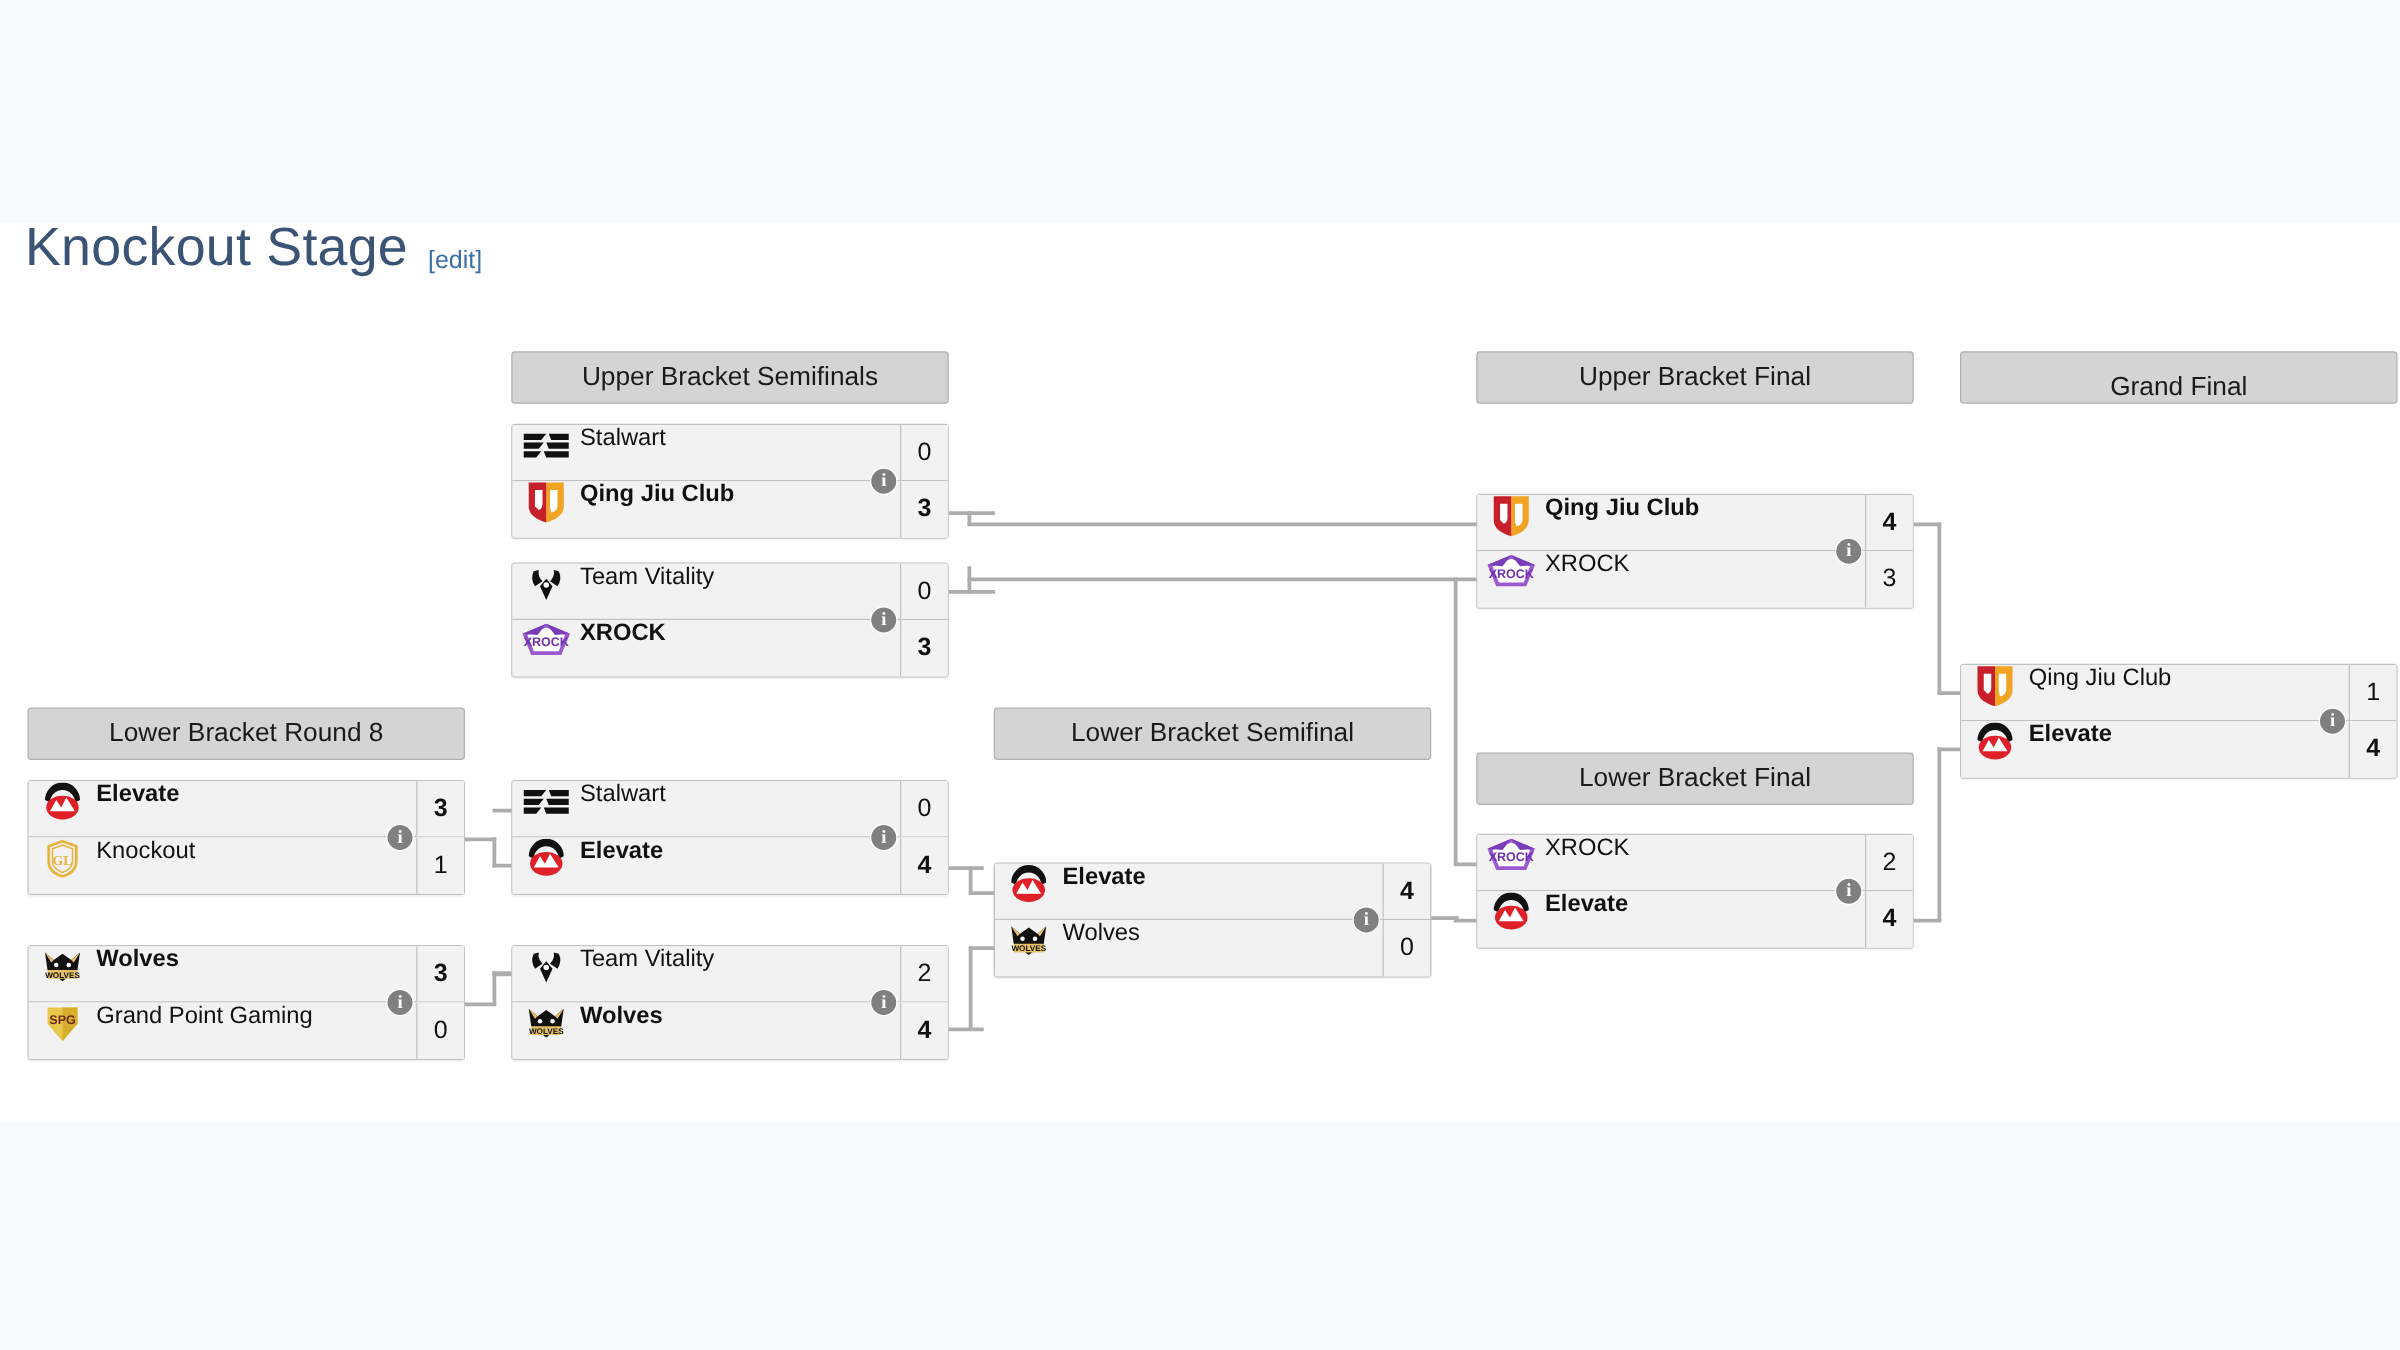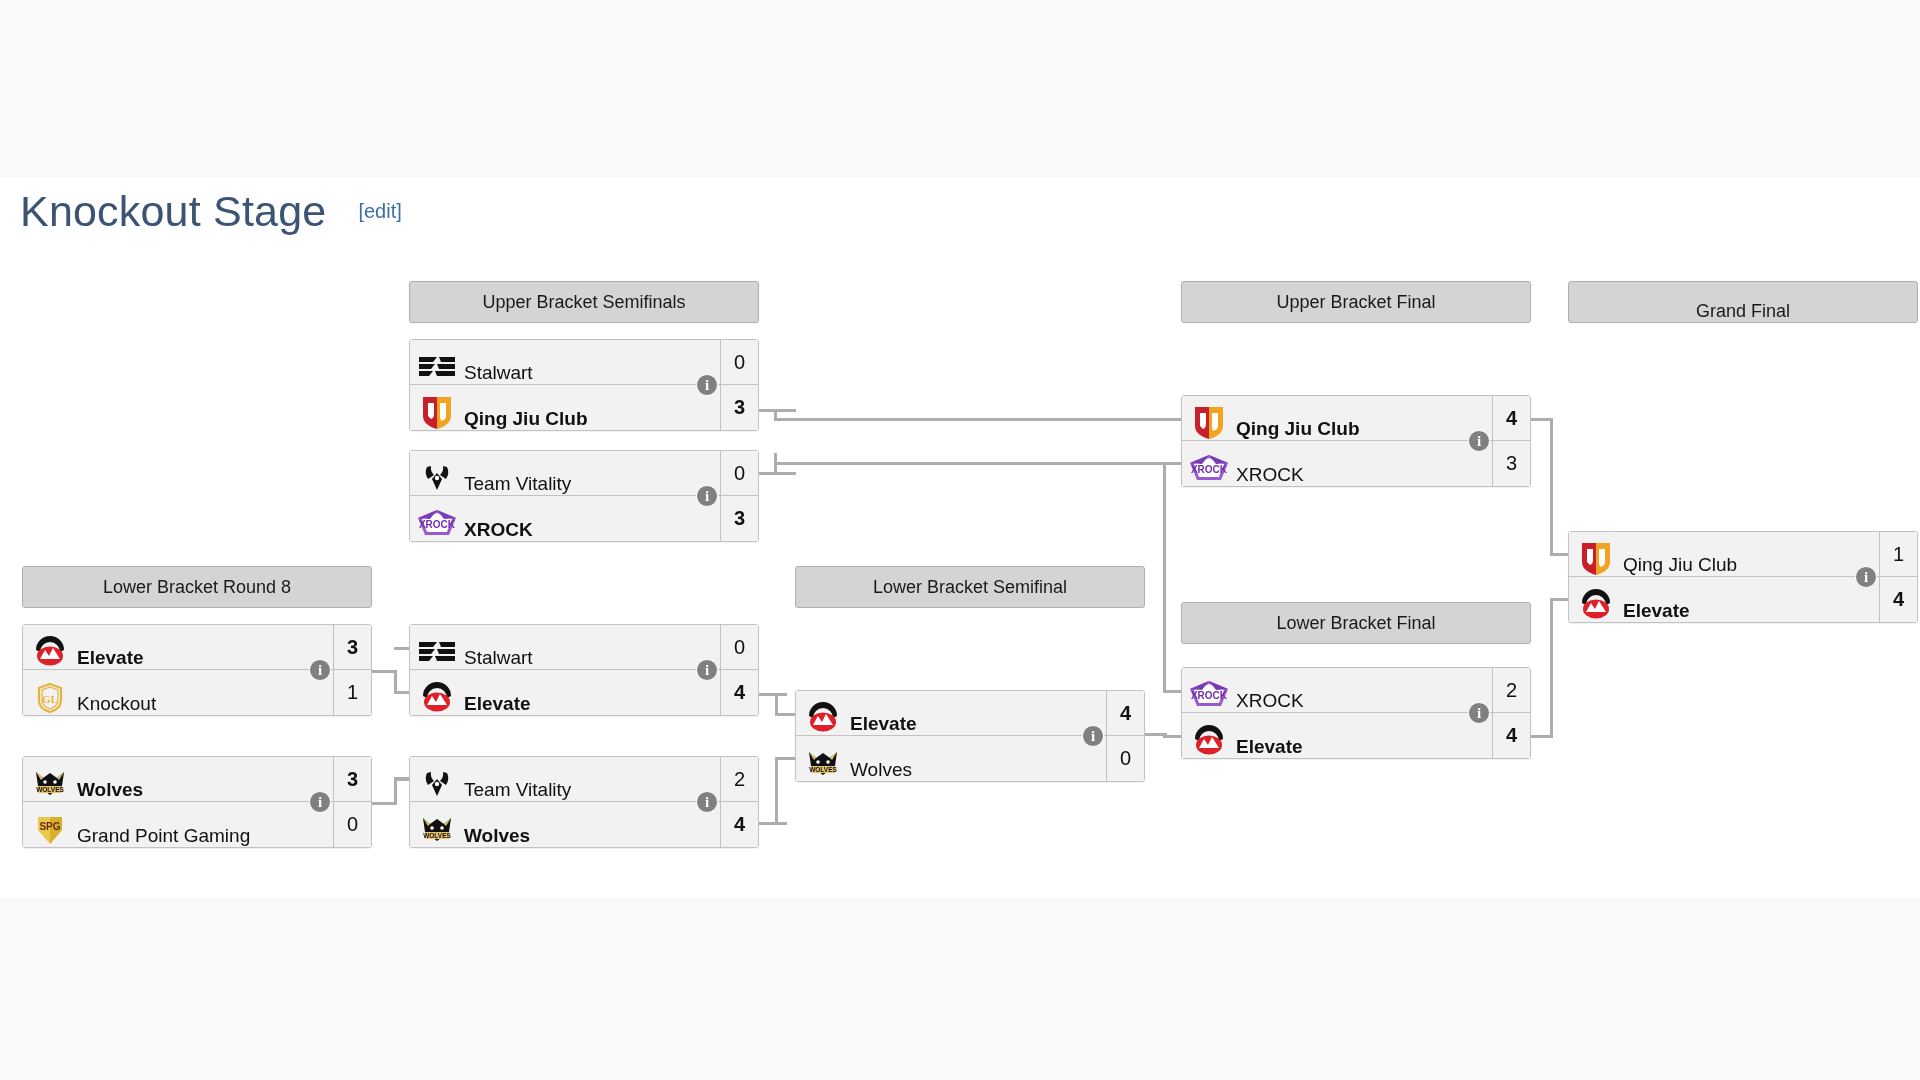--- a/index.html
+++ b/index.html
@@ -19,55 +19,55 @@
   .page-bg-bottom {
     position:absolute; left:0; top:898px; width:1920px; height:182px;
     background:#f8f9fb;
   }
   .canvas {
     position:absolute; left:0; top:0; width:1920px; height:1080px;
   }
 
   
   #title-row {
-    position:absolute; left:20px; top:190px;
-    display:flex; align-items:center; gap:32px;
+    position:absolute; left:20px; top:177px;
+    display:flex; align-items:flex-end; gap:16px;
   }
   #page-title {
     font-size:43px; font-weight:400; color:#3b5374;
     letter-spacing:0.2px; line-height:1;
   }
   #edit-link {
     font-size:20px; color:#3b6fa8; cursor:pointer;
   }
 
   
   .round-header {
     position:absolute;
     height:42px;
     background:#d4d4d4;
     border:1px solid #b0b0b0;
     border-radius:3px;
     display:flex; align-items:center; justify-content:center;
-    font-size:18px; color:#1a1a1a;
+    font-size:21px; color:#1a1a1a;
     white-space:nowrap;
   }
 
   
   .match {
     position:absolute;
     width:350px;
     border:1px solid #c2c2c2;
     border-radius:3px;
     background:#f2f2f2;
     box-shadow:0 1px 1px rgba(0,0,0,0.06);
     z-index:3;
   }
   .match .row {
-    display:flex; align-items:flex-end;
+    display:flex; align-items:flex-start;
     height:45px;
     background:#f2f2f2;
   }
   .match .row.top { border-bottom:1px solid #c2c2c2; }
   .logo {
     width:42px; height:34px;
     margin-left:6px; margin-right:6px;
     flex:0 0 42px;
     display:flex; align-items:center; justify-content:center;
   }

